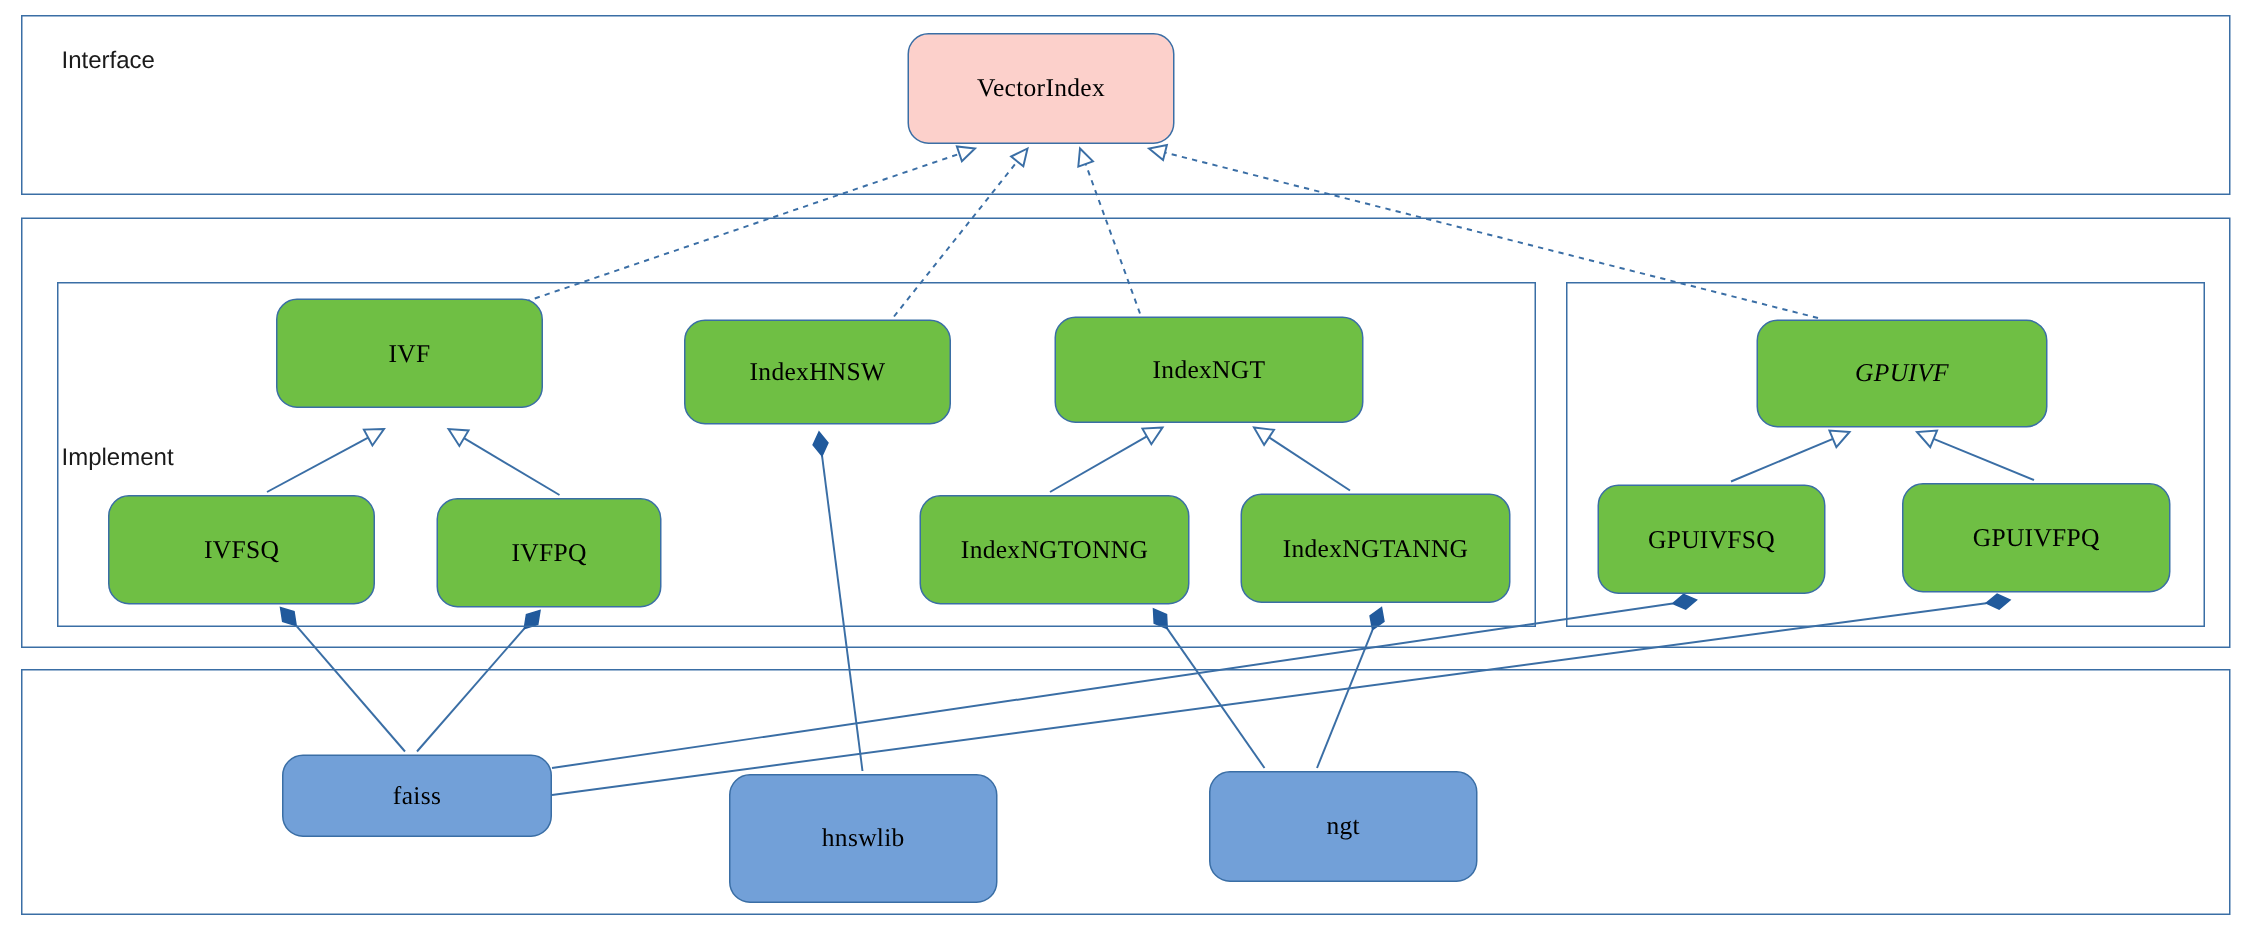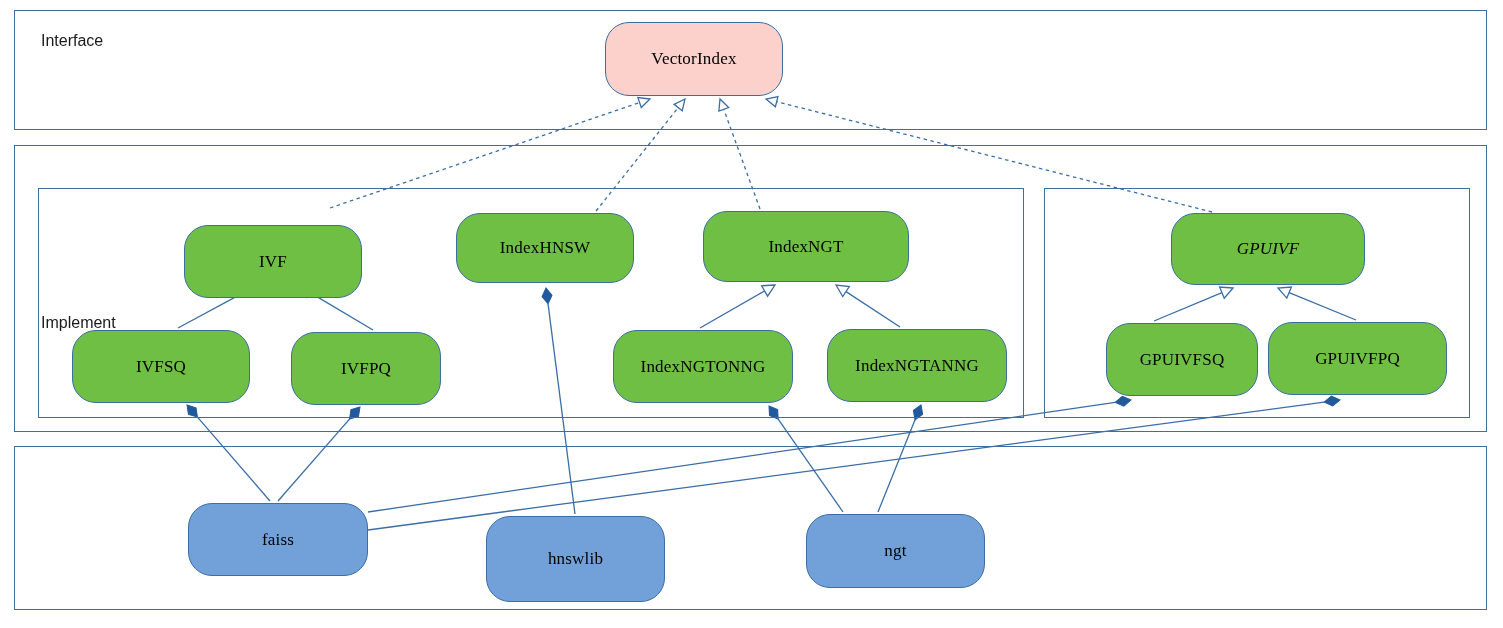--- a/index.html
+++ b/index.html
@@ -30,21 +30,21 @@
     color: #1a1a1a;
     white-space: nowrap;
     line-height: 1;
   }
 
   
   .node {
     position: absolute;
     box-sizing: border-box;
     border: 1.4px solid #3a6ea5;
-    border-radius: 24px;
+    border-radius: 14px;
     display: flex;
     align-items: center;
     justify-content: center;
     font-size: 17px;
     color: #000000;
     white-space: nowrap;
     letter-spacing: 0.2px;
   }
   .node.pink   { background: #fcd0cb; }
   .node.green  { background: #6fbf44; }
@@ -133,40 +133,40 @@
         <line x1="878" y1="512" x2="915.0338348089598" y2="419.84603896375125" stroke="#3a6ea5" stroke-width="1.3"></line>
         <polygon points="0,0 -8,-5 -16,0 -8,5" fill="#215a9c" stroke="#215a9c" stroke-width="1" transform="translate(921,405) rotate(-68.10632685827157)"></polygon>
       </g>
     </svg>
 
   <div class="frame" id="frame-interface" style="left: 14px; top: 10px; width: 1473px; height: 120px;">
     <span class="frame-label" id="label-interface" style="left: 26px; top: 22px;">Interface</span>
   </div>
 
   <div class="frame" id="frame-implement" style="left: 14px; top: 145px; width: 1473px; height: 287px;">
-    <span class="frame-label" id="label-implement" style="left: 26px; top: 169px;">Implement</span>
+    <span class="frame-label" id="label-implement" style="left: 26px; top: 152px;">Implement</span>
   </div>
 
   <div class="frame" id="frame-cpu" style="left: 38px; top: 188px; width: 986px; height: 230px;">
     <span class="frame-label" id="label-cpu" style="left: 50px; top: 200px;">CPU</span>
   </div>
 
   <div class="frame" id="frame-gpu" style="left: 1044px; top: 188px; width: 426px; height: 230px;">
     
   </div>
 
   <div class="frame" id="frame-thirdparty" style="left: 14px; top: 446px; width: 1473px; height: 164px;">
     
   </div>
 
   <div id="node-layer">
       <div class="node pink" style="left: 605px; top: 22px; width: 178px; height: 74px;">
         <span>VectorIndex</span>
       </div>
-      <div class="node green" style="left: 184px; top: 225px; width: 178px; height: 73px;">
+      <div class="node green" style="left: 184px; top: 199px; width: 178px; height: 73px;">
         <span>IVF</span>
       </div>
       <div class="node green" style="left: 456px; top: 213px; width: 178px; height: 70px;">
         <span>IndexHNSW</span>
       </div>
       <div class="node green" style="left: 703px; top: 211px; width: 206px; height: 71px;">
         <span>IndexNGT</span>
       </div>
       <div class="node green" style="left: 1171px; top: 213px; width: 194px; height: 72px; font-style: italic;">
         <span>GPUIVF</span>
@@ -176,27 +176,27 @@
       </div>
       <div class="node green" style="left: 291px; top: 332px; width: 150px; height: 73px;">
         <span>IVFPQ</span>
       </div>
       <div class="node green" style="left: 613px; top: 330px; width: 180px; height: 73px;">
         <span>IndexNGTONNG</span>
       </div>
       <div class="node green" style="left: 827px; top: 329px; width: 180px; height: 73px;">
         <span>IndexNGTANNG</span>
       </div>
-      <div class="node green" style="left: 1065px; top: 323px; width: 152px; height: 73px; margin-left: 41px;">
+      <div class="node green" style="left: 1065px; top: 323px; width: 152px; height: 73px;">
         <span>GPUIVFSQ</span>
       </div>
       <div class="node green" style="left: 1268px; top: 322px; width: 179px; height: 73px; text-align: center;">
         <span>GPUIVFPQ</span>
       </div>
-      <div class="node blue" style="left: 188px; top: 503px; width: 180px; height: 73px; justify-content: center;">
+      <div class="node blue" style="left: 188px; top: 503px; width: 180px; height: 55px; justify-content: center;">
         <span>faiss</span>
       </div>
       <div class="node blue" style="left: 486px; top: 516px; width: 179px; height: 86px;">
         <span>hnswlib</span>
       </div>
       <div class="node blue" style="left: 806px; top: 514px; width: 179px; height: 74px;">
         <span>ngt</span>
       </div>
     </div>
 

